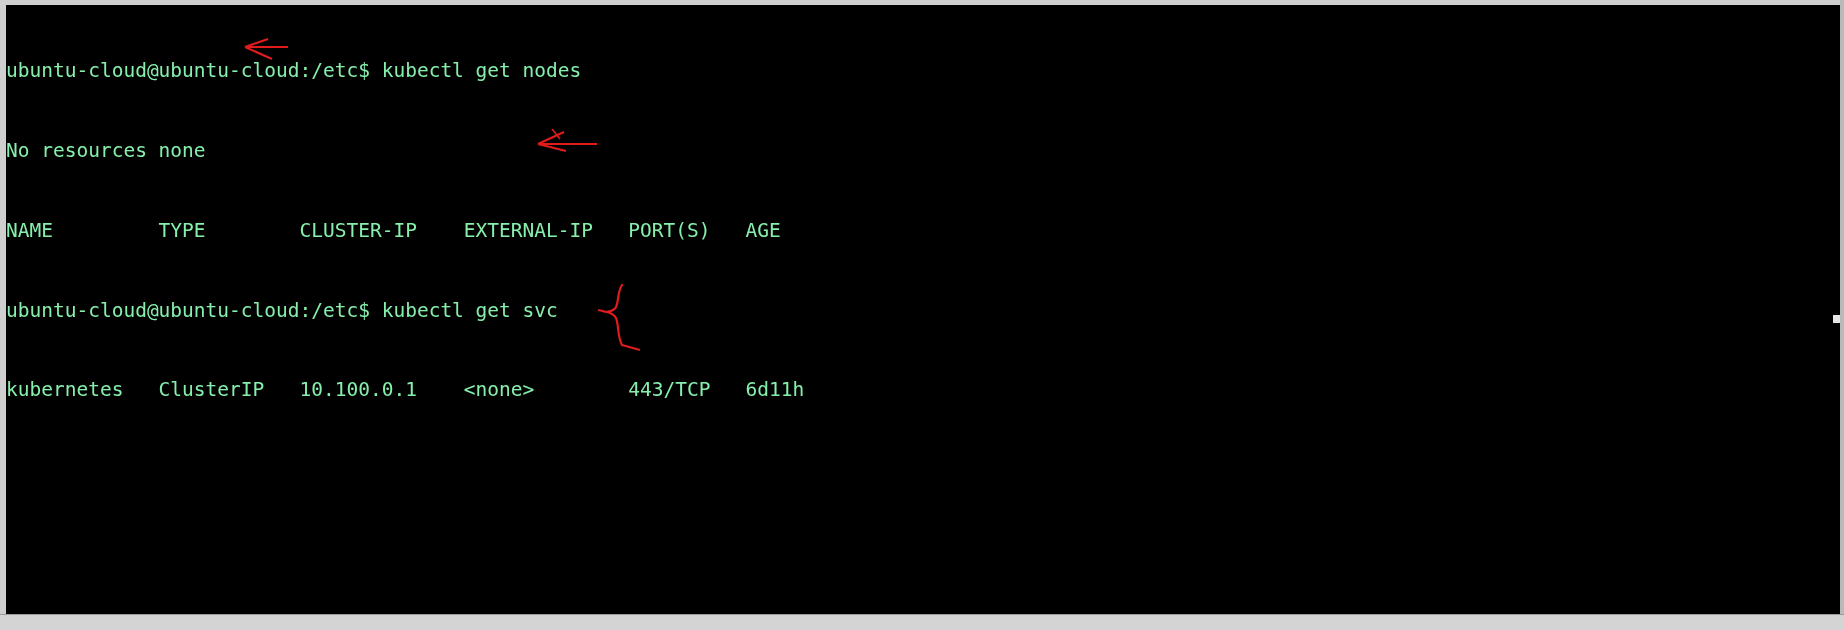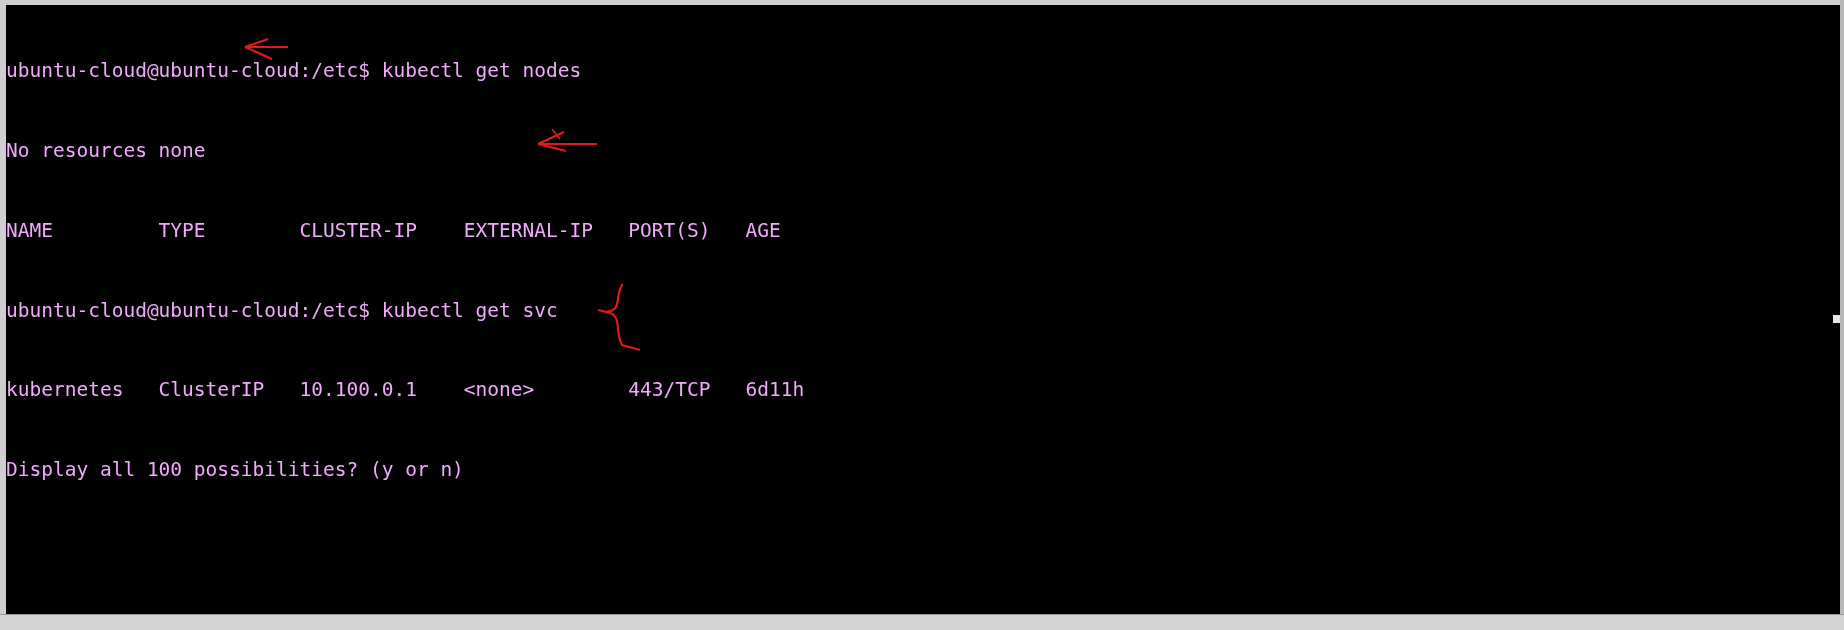--- a/index.html
+++ b/index.html
@@ -30,21 +30,21 @@
     overflow:hidden;
     color:#d8d4cc;
     font-size:19.5px;
     line-height:26.6px;
     letter-spacing:0px;
     white-space:pre;
   }
   .line{
     height:26.6px;
     white-space:pre;
-    color:#f0abfc;
+    color:#86efac;
   }
 
   
   #annot{
     position:absolute;
     left:0;top:0;
     width:1844px;height:630px;
     pointer-events:none;
   }
   
@@ -66,21 +66,20 @@
   <div class="frame-left"></div>
   <div class="frame-right"></div>
   <div class="frame-bottom"></div>
 
   <div id="term">
     <div class="line">ubuntu-cloud@ubuntu-cloud:/etc$ kubectl get nodes</div>
     <div class="line">No resources none</div>
     <div class="line">NAME         TYPE        CLUSTER-IP    EXTERNAL-IP   PORT(S)   AGE</div>
     <div class="line">ubuntu-cloud@ubuntu-cloud:/etc$ kubectl get svc</div>
     <div class="line">kubernetes   ClusterIP   10.100.0.1    &lt;none&gt;        443/TCP   6d11h</div>
-    <div class="line">Display all 100 possibilities? (y or n)</div>
 
     
   </div>
 
   <svg id="annot" viewBox="0 0 1844 630">
 
     <g>
       <path d="M 288 47 L 245 47" stroke="#e01b1b" stroke-width="2.2" fill="none"></path>
       <path d="M 245 47 L 268 39" stroke="#e01b1b" stroke-width="2.2" fill="none"></path>
       <path d="M 245 47 L 272 59" stroke="#e01b1b" stroke-width="2.2" fill="none"></path>

